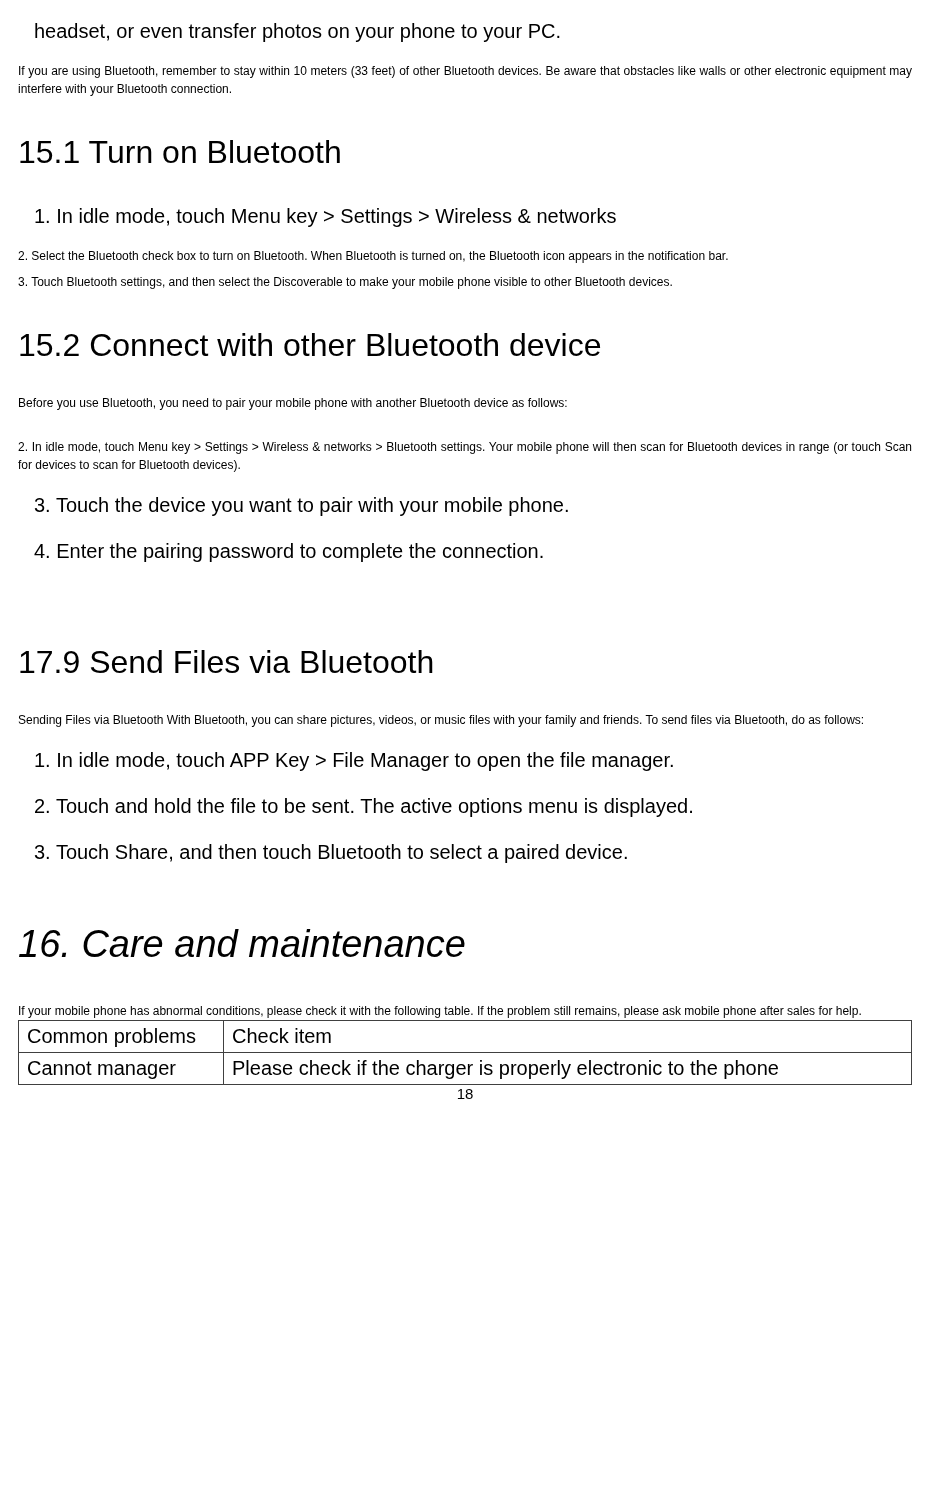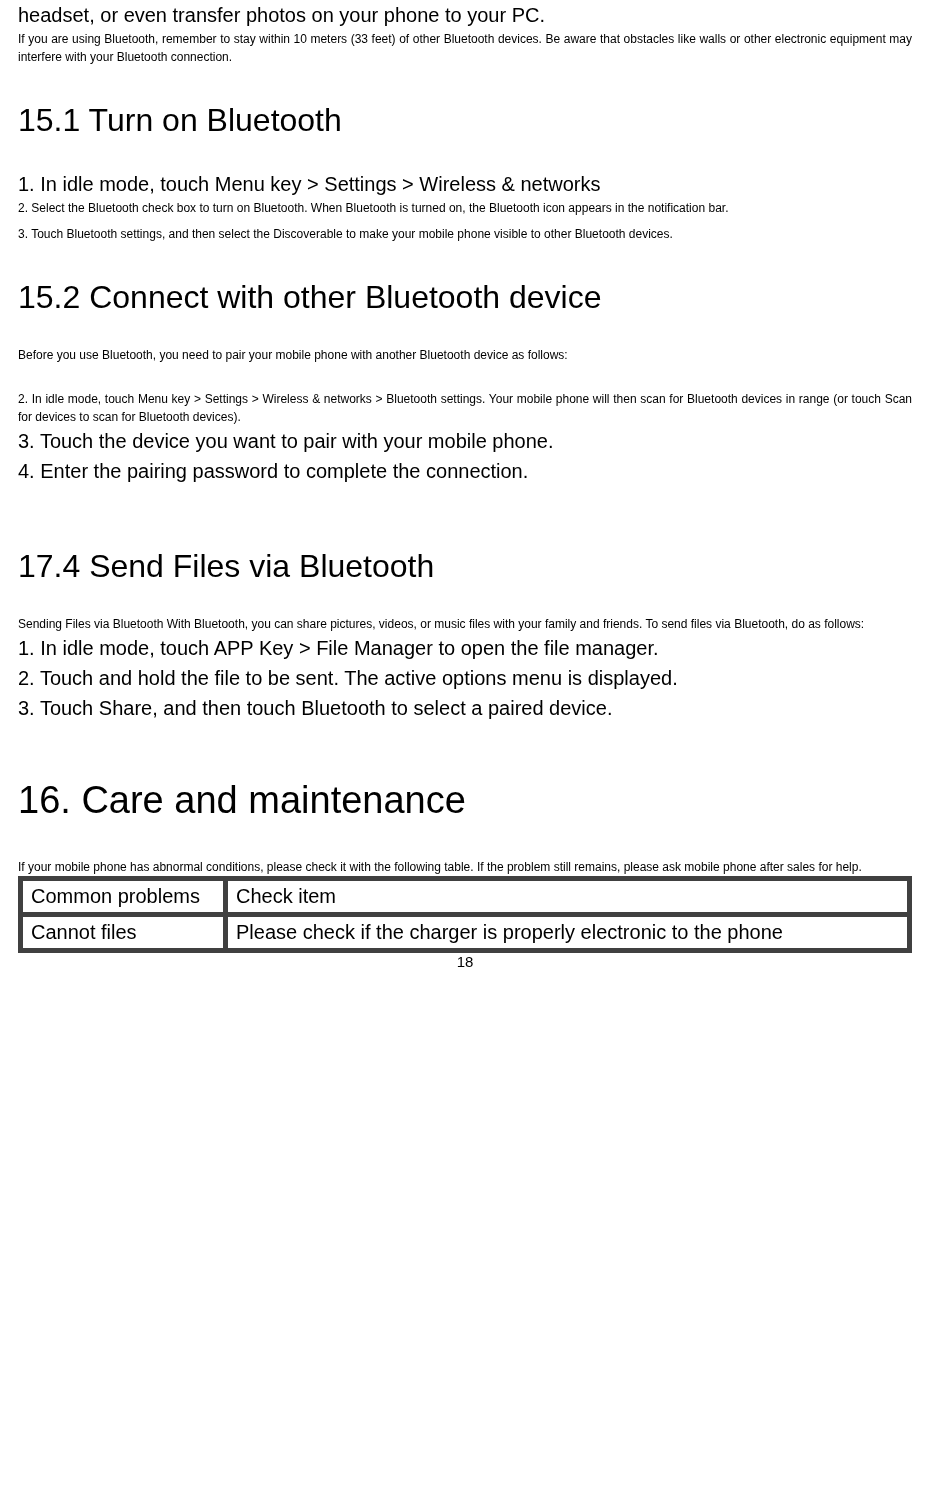--- a/index.html
+++ b/index.html
@@ -18,40 +18,41 @@
     font-size: 12px;
     line-height: 1.5;
     text-align: justify;
     margin: 0;
   }
   .body-text + .body-text { margin-top: 8px; }
   .para-left {
     font-size: 20px;
     line-height: 1.5;
     text-align: left;
-    margin: 0;
+    margin: 16px;
   }
   h2.section {
     font-size: 32px;
     font-weight: normal;
     margin: 36px 0 30px 0;
   }
   h1.chapter {
     font-size: 38px;
     font-weight: normal;
     margin: 56px 0 36px 0;
+    font-style: italic;
   }
   .gap { height: 26px; }
   table.troubleshoot {
     border-collapse: collapse;
     width: 100%;
     font-size: 20px;
   }
   table.troubleshoot td {
-    border: 5px solid #404040;
+    border: 1px solid #404040;
     padding: 4px 8px;
     vertical-align: top;
     text-align: left;
   }
   table.troubleshoot td.col1 { width: 205px; }
   table.troubleshoot td.col2 { text-align: justify; }
   .page-num {
     text-align: center;
     font-size: 15px;
   }
@@ -73,38 +74,38 @@
   <h2 class="section">15.2 Connect with other Bluetooth device</h2>
 
   <p class="body-text">Before you use Bluetooth, you need to pair your mobile phone with another Bluetooth device as follows:</p>
   <div class="gap"></div>
   <p class="body-text">2. In idle mode, touch Menu key &gt; Settings &gt; Wireless &amp; networks &gt; Bluetooth settings. Your mobile phone will then scan for Bluetooth devices in range (or touch Scan for devices to scan for Bluetooth devices).</p>
   <p class="para-left">3. Touch the device you want to pair with your mobile phone.</p>
   <p class="para-left">4. Enter the pairing password to complete the connection.</p>
 
   <div class="gap"></div>
 
-  <h2 class="section">17.4 Send Files via Bluetooth</h2>
+  <h2 class="section">17.9 Send Files via Bluetooth</h2>
 
   <p class="body-text">Sending Files via Bluetooth With Bluetooth, you can share pictures, videos, or music files with your family and friends. To send files via Bluetooth, do as follows:</p>
   <p class="para-left">1. In idle mode, touch APP Key &gt; File Manager to open the file manager.</p>
   <p class="para-left">2. Touch and hold the file to be sent. The active options menu is displayed.</p>
   <p class="para-left">3. Touch Share, and then touch Bluetooth to select a paired device.</p>
 
   <h1 class="chapter">16. Care and maintenance</h1>
 
   <p class="body-text">If your mobile phone has abnormal conditions, please check it with the following table. If the problem still remains, please ask mobile phone after sales for help.</p>
 
   <table class="troubleshoot">
     <tbody>
         <tr>
       <td class="col1">Common problems</td>
       <td class="col2">Check item</td>
     </tr>
     <tr>
-      <td class="col1">Cannot files</td>
+      <td class="col1">Cannot manager</td>
       <td class="col2">Please check if the charger is properly electronic to the phone</td>
     </tr>
   </tbody>
     </table>
 
   <div class="page-num">18</div>
 </div>
 
 </body></html>

